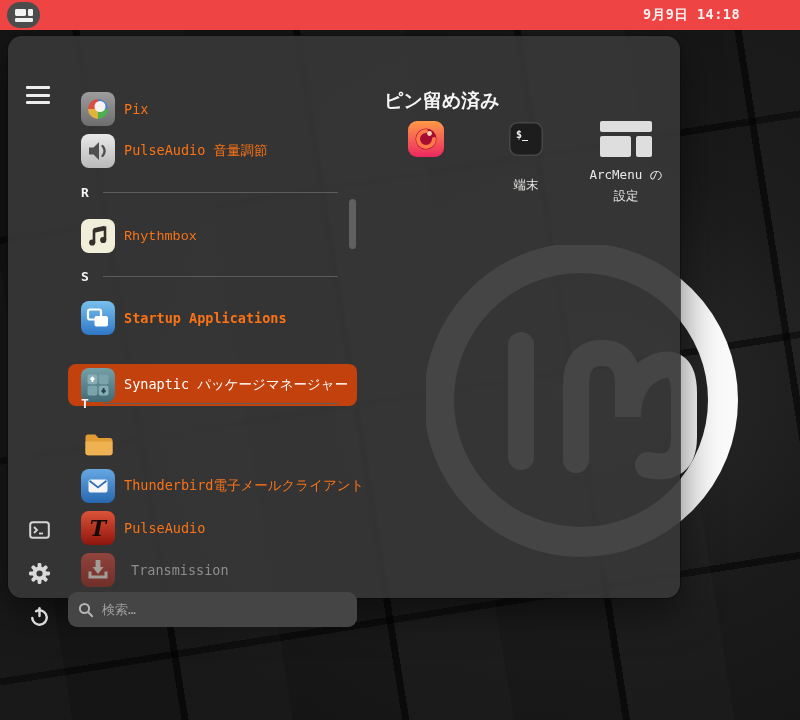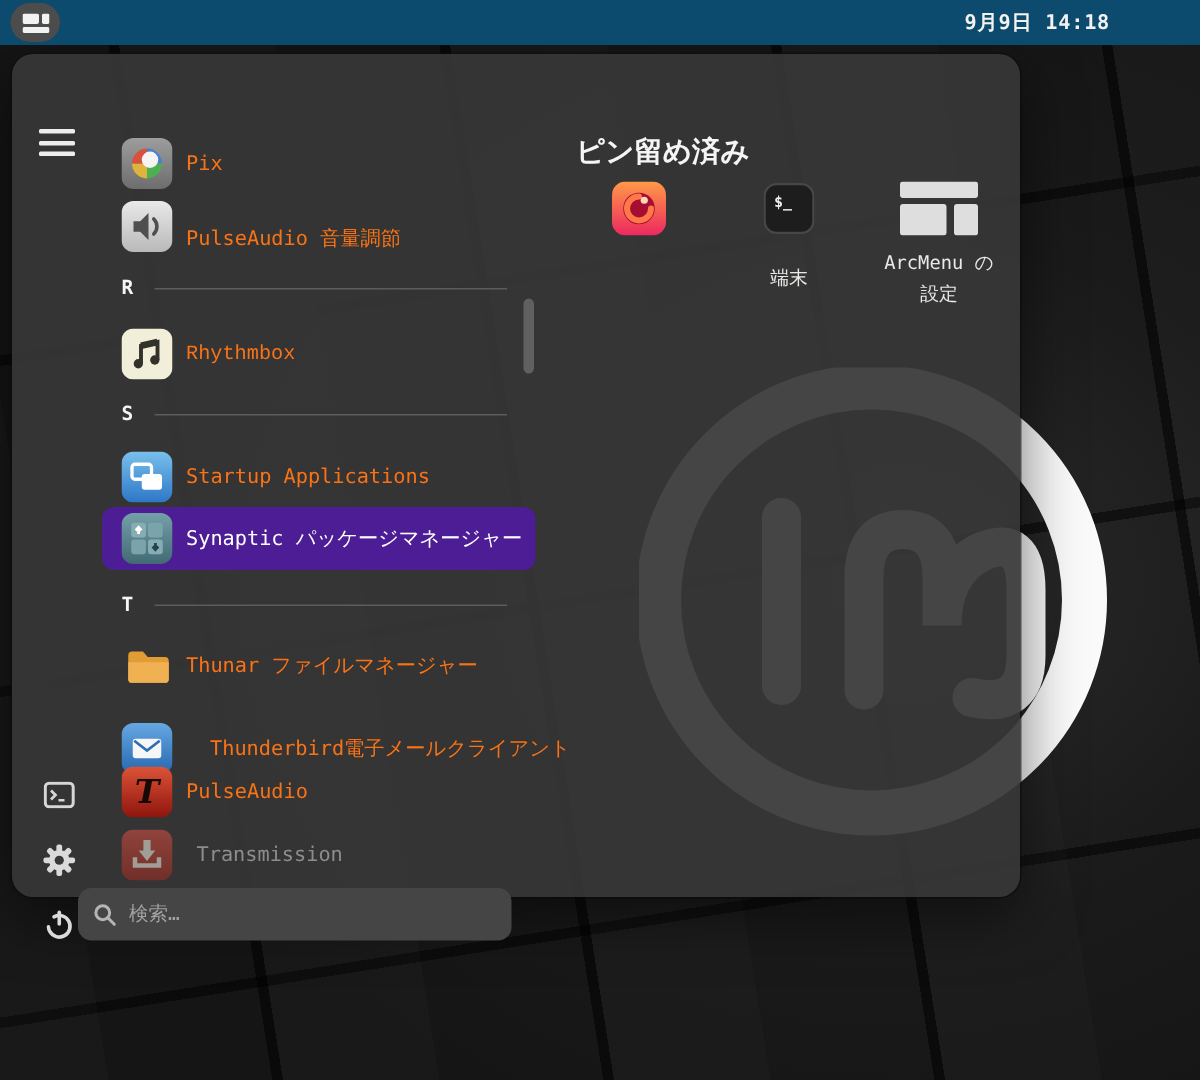--- a/index.html
+++ b/index.html
@@ -12,21 +12,21 @@
     background: radial-gradient(500px 420px at 600px 390px, #2b2b2b 0%, #1a1a1a 55%, #151515 100%); }
   .wp-tiles { position:absolute; left:-300px; top:-450px; width:1700px; height:1700px;
     transform: rotate(-9deg);
     background-image:
       repeating-linear-gradient(90deg, rgba(0,0,0,0.55) 0 7px, rgba(255,255,255,0.015) 7px 110px, rgba(0,0,0,0.0) 110px 218px),
       repeating-linear-gradient(0deg, rgba(0,0,0,0.5) 0 7px, transparent 7px 218px); }
   .mint-logo { position:absolute; left:426px; top:245px; z-index:1; }
 
   
   .topbar { position:absolute; left:0; top:0; width:800px; height:30px; z-index:10;
-    background:#0c4a6e; }
+    background:#ef4444; }
   .arcmenu-btn { position:absolute; left:7px; top:2px; width:33px; height:26px;
     background:#4c4c4c; border-radius:13px; display:flex; align-items:center; justify-content:center; cursor:pointer; }
   .clock { position:absolute; left:643px; top:0; height:30px; display:flex; align-items:center;
     color:#f2f2f2; font-size:13.5px; font-weight:bold; letter-spacing:0.5px; }
 
   
   .panel { position:absolute; left:8px; top:36px; width:672px; height:562px; z-index:5;
     background:rgba(55,55,55,0.93); border-radius:14px;
     box-shadow:0 12px 40px rgba(0,0,0,0.55), 0 0 0 1px rgba(15,15,15,0.6); }
 
@@ -36,34 +36,34 @@
 
   .side-icons { position:absolute; left:18px; top:482px; width:26px; display:flex;
     flex-direction:column; align-items:center; gap:19px; }
   .side-btn { width:24px; height:24px; display:flex; align-items:center; justify-content:center; cursor:pointer; }
 
   
   .row { position:absolute; left:60px; width:289px; height:34px; display:flex;
     align-items:center; padding-left:13px; border-radius:8px; cursor:pointer; }
   .row .icn { width:34px; height:34px; flex:0 0 34px; display:flex; align-items:center; justify-content:center; }
   .row .lbl { margin-left:9px; font-size:13.5px; color:#f97316; white-space:nowrap; }
-  .row.selected { height:42px; background:#4c1d95; }
+  .row.selected { height:42px; background:#c2410c;margin-top:26px; }
   .row.selected .lbl { color:#ffffff; }
   .row.dimmed .lbl { color:#8d8d8d;margin-left:16px; }
   .row.dimmed .icn { opacity:0.6; }
 
   .section-row { position:absolute; left:60px; width:289px; height:20px; display:flex;
     align-items:center; padding-left:13px; }
   .section-row .letter { font-size:13px; font-weight:bold; color:#f5f5f5; width:22px; }
   .section-row .rule { flex:1; height:1px; background:#5c5c5c; margin-right:19px; }
 
   .scroll-thumb { position:absolute; left:341px; top:163px; width:7px; height:50px;
     border-radius:3.5px; background:#606060; cursor:pointer; }
 
-  .searchbox { position:absolute; left:44px; top:556px; width:289px; height:35px;
+  .searchbox { position:absolute; left:60px; top:556px; width:289px; height:35px;
     background:#454545; border-radius:9px; display:flex; align-items:center; padding:0 10px; }
   .searchbox input { flex:1; background:transparent; border:none; outline:none;
     color:#e8e8e8; font-size:13px; font-family:inherit; margin-left:8px; }
   .searchbox input::placeholder { color:#a2a2a2; }
 
   
   .pinned-title { position:absolute; left:376px; top:52px; font-size:19px;
     font-weight:bold; color:#f5f5f5; }
   .pinned-row { position:absolute; left:368px; top:80px; width:300px; display:flex; }
   .pin-item { width:100px; display:flex; flex-direction:column; align-items:center; cursor:pointer; border-radius:10px; }
@@ -154,21 +154,21 @@
               <rect width="34" height="34" rx="8" fill="url(#gpx)"></rect>
               <path d="M17 7 A10 10 0 0 1 27 17 L17 17 Z" fill="#4a7fd0"></path>
               <path d="M27 17 A10 10 0 0 1 17 27 L17 17 Z" fill="#4caf50"></path>
               <path d="M17 27 A10 10 0 0 1 7 17 L17 17 Z" fill="#e0b33c"></path>
               <path d="M7 17 A10 10 0 0 1 17 7 L17 17 Z" fill="#d9503f"></path>
               <circle cx="19" cy="14.5" r="5.5" fill="#f4f4f4"></circle>
             </svg>
           </span>
     <span class="lbl">Pix</span>
   </div>
-        <div class="row" style="top: 98px; align-items: flex-end;">
+        <div class="row" style="top: 98px;">
     <span class="icn">
             <svg width="34" height="34" viewBox="0 0 34 34">
               <defs>
                 <linearGradient id="gpa" x1="0" y1="0" x2="0" y2="1">
                   <stop offset="0" stop-color="#e9e9e9"></stop>
                   <stop offset="1" stop-color="#b9b9b9"></stop>
                 </linearGradient>
               </defs>
               <rect width="34" height="34" rx="8" fill="url(#gpa)"></rect>
               <path d="M8 13.5 h4.5 l5.5-5.5 v18 l-5.5-5.5 H8 Z" fill="#4f4f4f"></path>
@@ -190,21 +190,21 @@
               <circle cx="11.2" cy="23.5" r="3.1" fill="#32312a"></circle>
               <circle cx="22.2" cy="21" r="3.1" fill="#32312a"></circle>
             </svg>
           </span>
     <span class="lbl">Rhythmbox</span>
   </div>
         <div class="section-row" style="top: 230px;">
     <span class="letter">S</span>
     <span class="rule"></span>
   </div>
-        <div class="row" style="top: 265px;">
+        <div class="row" style="top: 265px; font-weight: bold;">
     <span class="icn">
             <svg width="34" height="34" viewBox="0 0 34 34">
               <defs>
                 <linearGradient id="gst" x1="0" y1="0" x2="0" y2="1">
                   <stop offset="0" stop-color="#79c0ec"></stop>
                   <stop offset="1" stop-color="#2e77c6"></stop>
                 </linearGradient>
               </defs>
               <rect width="34" height="34" rx="8" fill="url(#gst)"></rect>
               <rect x="7" y="8.5" width="13" height="10" rx="2" fill="none" stroke="#ffffff" stroke-width="2.2"></rect>
@@ -237,23 +237,22 @@
     <span class="letter">T</span>
     <span class="rule"></span>
   </div>
         <div class="row" style="top: 391px;">
     <span class="icn">
             <svg width="34" height="34" viewBox="0 0 34 34">
               <path d="M4.5 10 q0-2.6 2.6-2.6 h7.2 l3.2 3.6 h11.4 q2.6 0 2.6 2.6 v12 q0 2.6-2.6 2.6 H7.1 q-2.6 0-2.6-2.6 Z" fill="#e19c33"></path>
               <path d="M4.5 14.5 h27 v11.1 q0 2.6-2.6 2.6 H7.1 q-2.6 0-2.6-2.6 Z" fill="#f0b152"></path>
             </svg>
           </span>
-    <span class="lbl">Thunar ファイルマネージャー</span>
-  </div>
-        <div class="row" style="top: 446px; gap: 16px;">
+  </div>
+        <div class="row" style="top: 433px;">
     <span class="icn">
             <svg width="34" height="34" viewBox="0 0 34 34">
               <defs>
                 <linearGradient id="gtb" x1="0" y1="0" x2="0" y2="1">
                   <stop offset="0" stop-color="#66a7e2"></stop>
                   <stop offset="1" stop-color="#2667b0"></stop>
                 </linearGradient>
               </defs>
               <rect width="34" height="34" rx="8" fill="url(#gtb)"></rect>
               <rect x="7.5" y="10.5" width="19" height="13" rx="2" fill="#f6f6f6"></rect>

